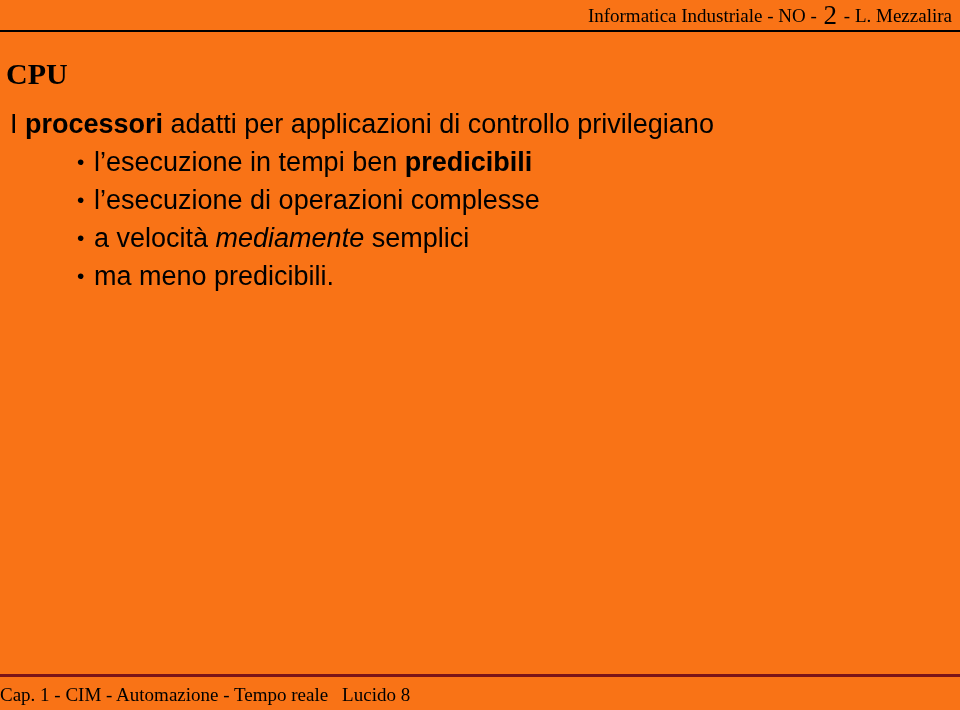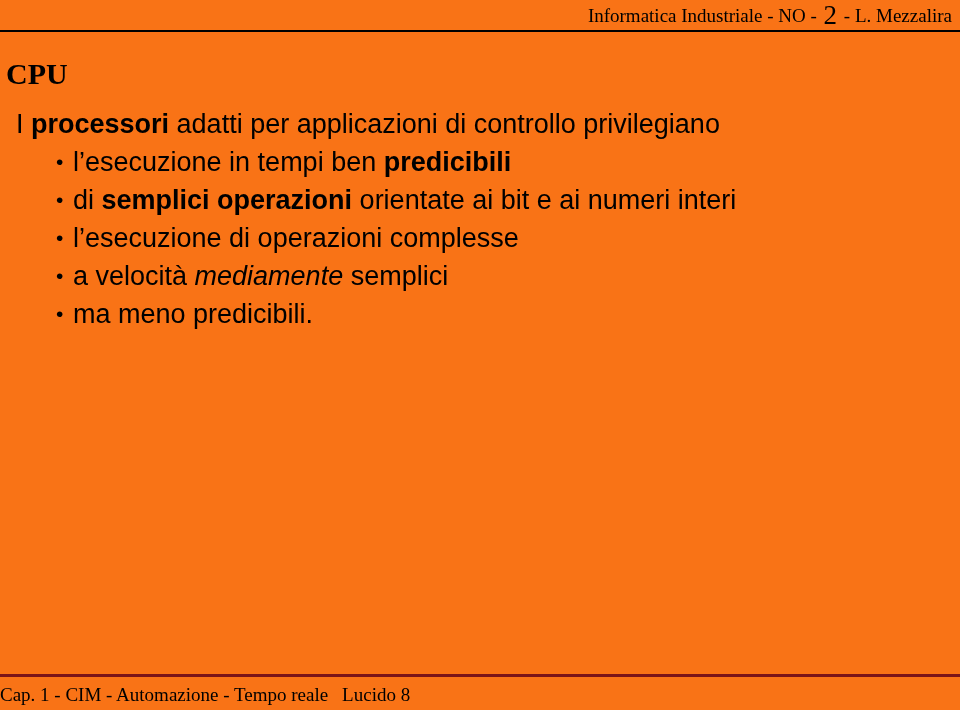--- a/index.html
+++ b/index.html
@@ -66,24 +66,24 @@
     left: 0;
     top: 106px;
     width: 960px;
   }
   .body-line {
     font-family: "Liberation Sans", sans-serif;
     font-size: 27px;
     line-height: 37px;
     color: #000000;
     white-space: nowrap;
-    padding-left: 16px;
+    padding-left: 10px;
   }
   .body-line.indent {
-    padding-left: 56px;
+    padding-left: 77px;
   }
   .body-line .bullet {
     display: inline-block;
     width: 17px;
     font-size: 21px;
     vertical-align: 2px;
   }
   .body-line b { font-weight: bold; }
   .body-line i { font-style: italic; }
 
@@ -124,21 +124,20 @@
     <span>L. Mezzalira</span>
   </div>
 
   <div id="header-rule"></div>
 
   <h1 id="slide-title">CPU</h1>
 
   <div id="body-block">
       <div class="body-line"><span>I </span><b>processori</b><span> adatti per applicazioni di controllo privilegiano</span></div>
       <div class="body-line indent"><span class="bullet">•</span><span>l’esecuzione in tempi ben </span><b>predicibili</b></div>
-      <div class="body-line indent"><span class="bullet">•</span><span>di </span><b>semplici operazioni</b><span> orientate ai bit e ai numeri interi</span></div>
       <div class="body-line indent"><span class="bullet">•</span><span>l’esecuzione di operazioni complesse</span></div>
       <div class="body-line indent"><span class="bullet">•</span><span>a velocità </span><i>mediamente</i><span> semplici</span></div>
       <div class="body-line indent"><span class="bullet">•</span><span>ma meno predicibili.</span></div>
     </div>
 
   <div id="footer-rule"></div>
 
   <div id="footer-text">
     <span>Cap. 1 - CIM - Automazione - Tempo reale</span><span class="gap"></span><span>Lucido 8</span>
   </div>

